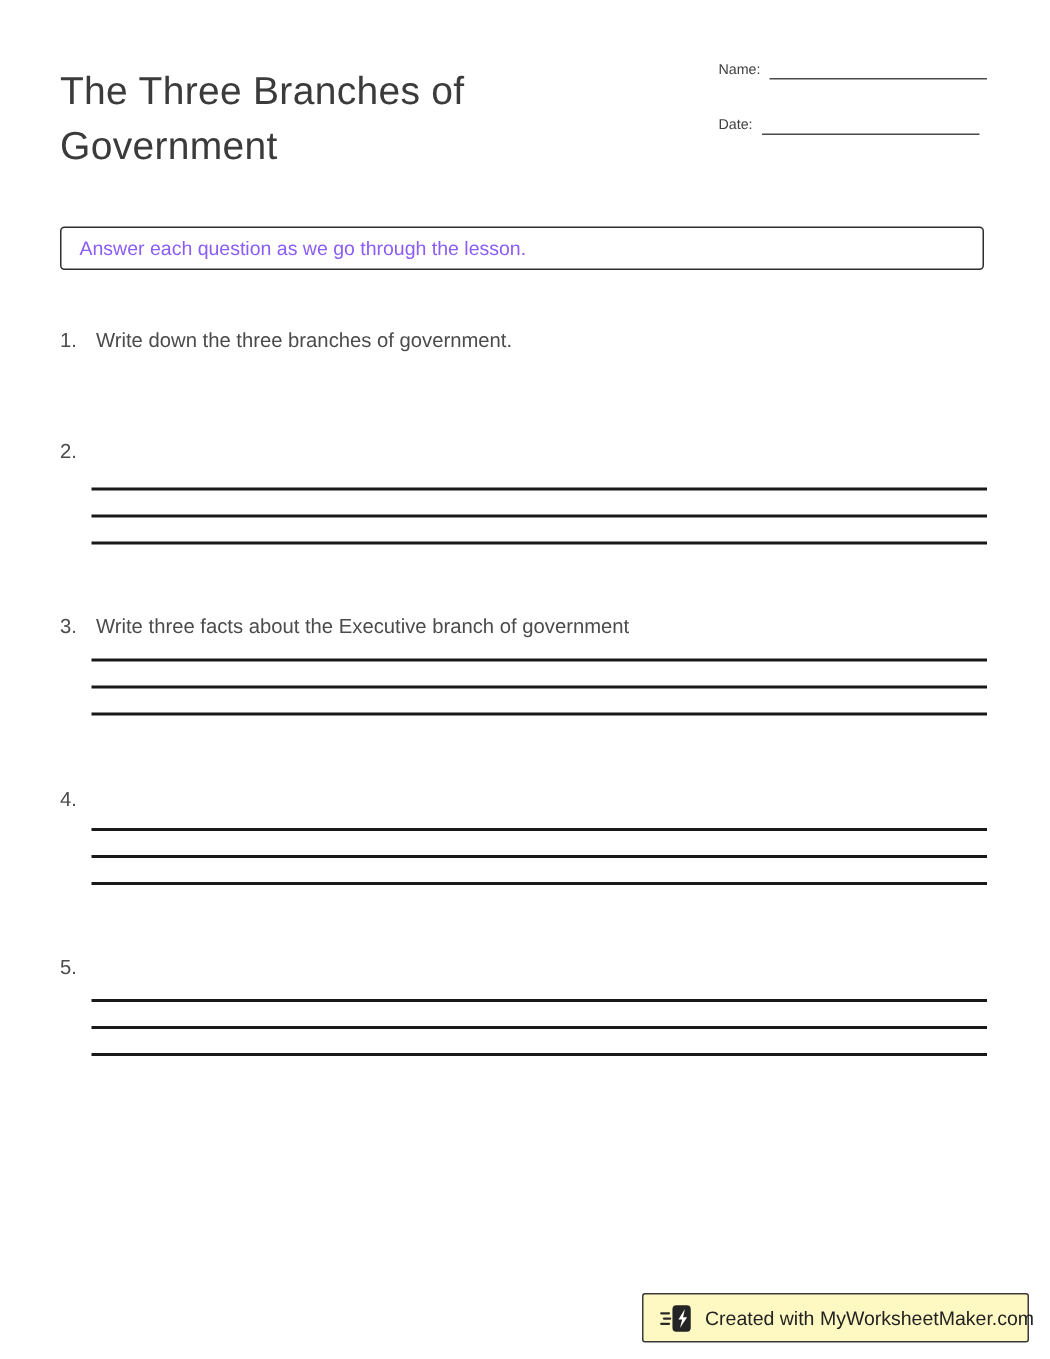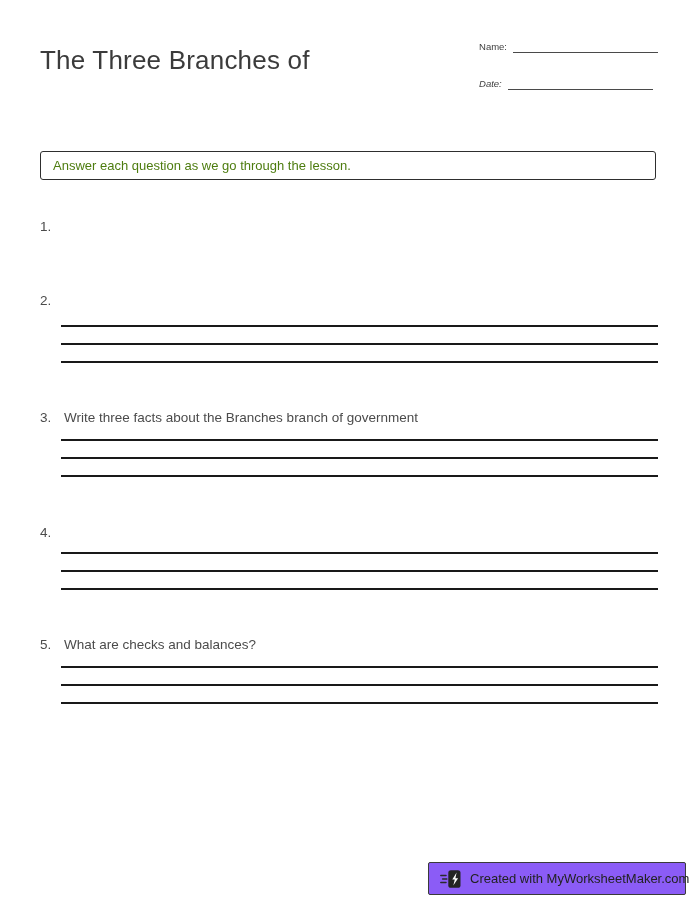--- a/index.html
+++ b/index.html
@@ -8,108 +8,109 @@
 
   .page { position:relative; width:700px; height:906px; background:#fff; }
 
   
   .title { position:absolute; left:40px; top:42px; font-size:26px; line-height:37px;
            font-weight:400; color:#3b3b3b; letter-spacing:.2px; }
 
   
   .id-fields { position:absolute; top:40px; right:42px; }
   .id-row { display:flex; align-items:center; gap:6px; height:13px; }
-  .id-row + .id-row { margin-top:24px;font-style:italic; }
+  .id-row + .id-row { margin-top:24px; }
   .id-label { font-size:9.5px; color:#3f3f3f; line-height:11px; }
   .id-line { width:145px; height:100%; border-bottom:1.5px solid #4a4a4a; }
 
   
   .instruction-box { position:absolute; left:40px; top:151px; width:616px; height:29px;
                      border:1px solid #2e2e2e; border-radius:3px;
                      display:flex; align-items:center; padding:0 12px;
-                     font-size:13px; color:#4d7c0f; }
+                     font-size:13px; color:#8b5cf6; }
 
   
   .question { position:absolute; left:40px; right:42px; display:flex;
               font-size:13.5px; line-height:16px; color:#4b4b4b; }
   .q-num { width:24px; flex:0 0 24px; }
   .q1 { top:219px; } .q2 { top:293px; } .q3 { top:410px; }
   .q4 { top:525px; } .q5 { top:637px; }
 
   
   .lines { position:absolute; left:61px; width:597px; }
   .l2 { top:309px; } .l3 { top:423px; } .l4 { top:536px; } .l5 { top:650px; }
   .answer-line { height:18px; border-bottom:2px solid #191919; }
 
   
   .footer-badge { position:absolute; left:428px; top:862px; width:258px; height:33px;
                   border:1px solid #3a3a3a; border-radius:2px;
-                  display:flex; align-items:center; gap:8px; padding:0 11px; background:#8b5cf6; }
+                  display:flex; align-items:center; gap:8px; padding:0 11px; background:#fef9c3; }
   .badge-text { font-size:13px; color:#222222; white-space:nowrap; }
   .badge-icon { flex:0 0 auto; display:flex; align-items:center; }
 </style>
 </head>
 <body>
 
 <div class="page">
 
   <div class="title">
     <div>The Three Branches of</div>
+    <div>Government</div>
   </div>
 
   <div class="id-fields">
     <div class="id-row">
       <span class="id-label">Name:</span>
       <span class="id-line"></span>
     </div>
     <div class="id-row">
       <span class="id-label">Date:</span>
       <span class="id-line"></span>
     </div>
   </div>
 
   <div class="instruction-box">
     <span>Answer each question as we go through the lesson.</span>
   </div>
 
   <div class="question q1">
     <span class="q-num">1.</span>
+    <span class="q-text">Write down the three branches of government.</span>
   </div>
 
   <div class="question q2">
     <span class="q-num">2.</span>
   </div>
   <div class="lines l2">
       <div class="answer-line"></div>
       <div class="answer-line"></div>
       <div class="answer-line"></div>
     </div>
 
   <div class="question q3">
     <span class="q-num">3.</span>
-    <span class="q-text">Write three facts about the Branches branch of government</span>
+    <span class="q-text">Write three facts about the Executive branch of government</span>
   </div>
   <div class="lines l3">
       <div class="answer-line"></div>
       <div class="answer-line"></div>
       <div class="answer-line"></div>
     </div>
 
   <div class="question q4">
     <span class="q-num">4.</span>
   </div>
   <div class="lines l4">
       <div class="answer-line"></div>
       <div class="answer-line"></div>
       <div class="answer-line"></div>
     </div>
 
   <div class="question q5">
     <span class="q-num">5.</span>
-    <span class="q-text">What are checks and balances?</span>
   </div>
   <div class="lines l5">
       <div class="answer-line"></div>
       <div class="answer-line"></div>
       <div class="answer-line"></div>
     </div>
 
   <div class="footer-badge">
     <span class="badge-icon">
       <svg width="22" height="20" viewBox="0 0 22 20" aria-hidden="true">

